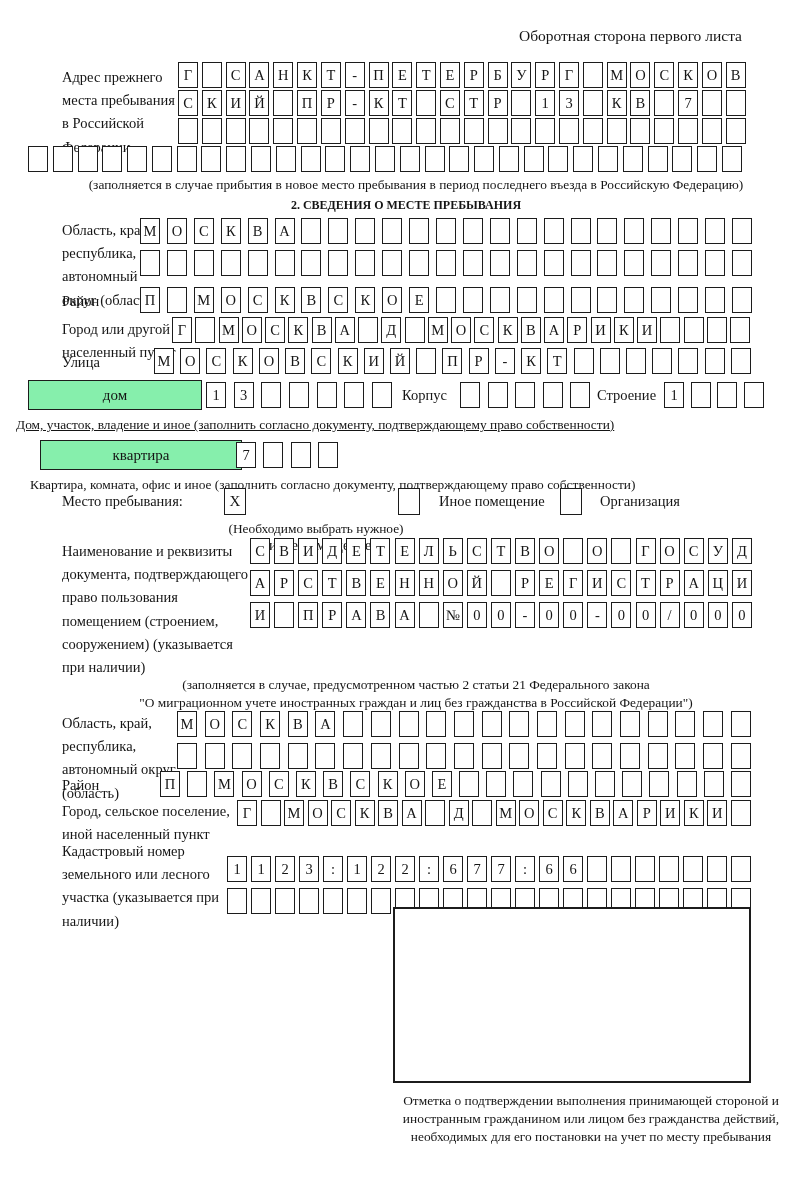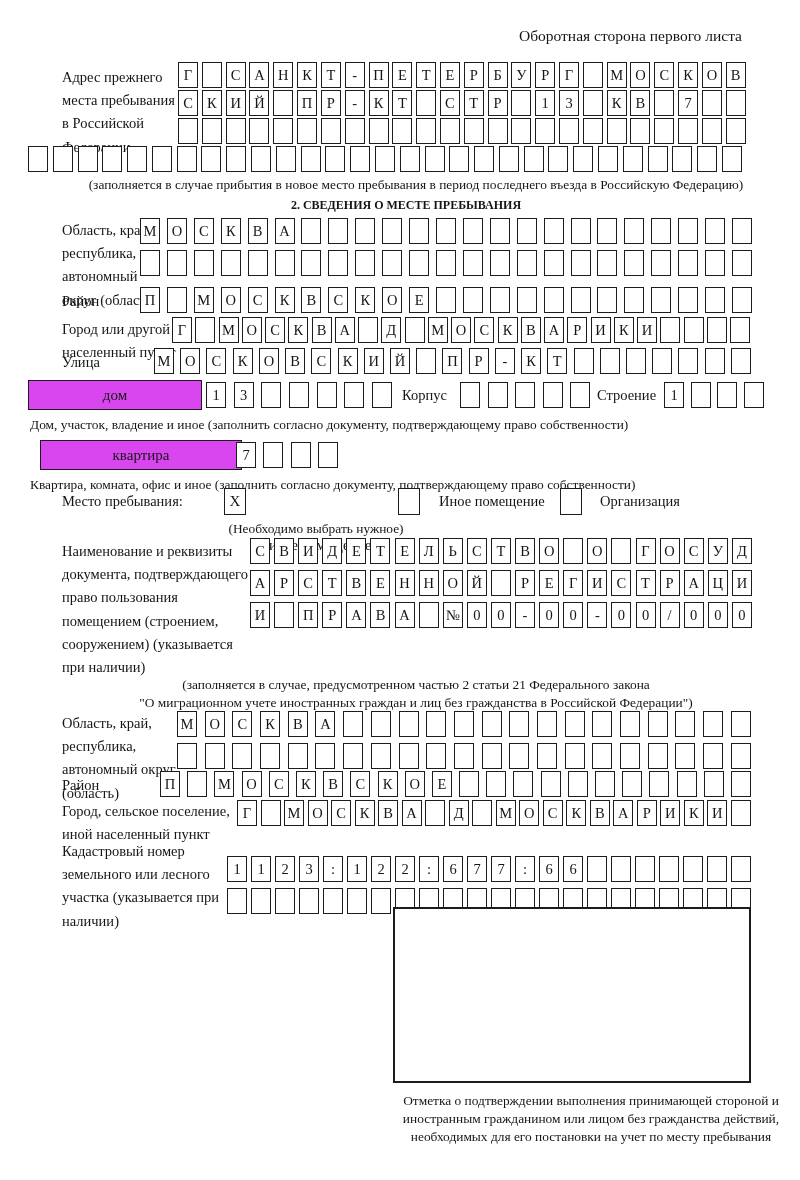--- a/index.html
+++ b/index.html
@@ -13,21 +13,21 @@
   .note{font-size:13.4px;line-height:1.35;}
   .ctr{text-align:center;padding-left:16px;}
   .bold{font-weight:bold;}
   .cells{position:absolute;display:flex;justify-content:space-between;}
   .cell{
     flex:0 0 auto;width:20px;height:26px;box-sizing:border-box;
     border:1.5px solid #1c1c1c;display:flex;align-items:center;justify-content:center;
     font-size:14.5px;background:#fff;
   }
   .bigbox{
-    position:absolute;box-sizing:border-box;border:1.6px solid #1c1c1c;background:#d946ef;
+    position:absolute;box-sizing:border-box;border:1.6px solid #1c1c1c;background:#86efac;
     display:flex;align-items:center;justify-content:center;font-size:15px;
   }
   .chk{
     position:absolute;width:22px;height:27px;box-sizing:border-box;border:1.6px solid #1c1c1c;
     display:flex;align-items:center;justify-content:center;font-size:15px;background:#fff;
   }
   .stamp{position:absolute;box-sizing:border-box;border:2px solid #1c1c1c;background:#fff;}
 </style>
 </head>
 <body>
@@ -303,21 +303,21 @@
       <span class="cell"></span>
       <span class="cell"></span>
     </div>
   <div class="abs lbl" style="left:597px;top:384px;">Строение</div>
   <div class="cells" style="left:664px;top:382px;width:100px;">
       <span class="cell">1</span>
       <span class="cell"></span>
       <span class="cell"></span>
       <span class="cell"></span>
     </div>
-  <div class="abs note" style="left:30px;top:416px;">Дом, участок, владение и иное (заполнить согласно документу, подтверждающему право собственности)</div>
+  <div class="abs note" style="left:16px;top:416px;text-decoration:underline;">Дом, участок, владение и иное (заполнить согласно документу, подтверждающему право собственности)</div>
 
   <div class="bigbox" style="left:28px;top:440px;width:202px;height:30px;margin-left:12px;">квартира</div>
   <div class="cells" style="left:236px;top:442px;width:102px;">
       <span class="cell">7</span>
       <span class="cell"></span>
       <span class="cell"></span>
       <span class="cell"></span>
     </div>
   <div class="abs note" style="left:30px;top:476px;">Квартира, комната, офис и иное (заполнить согласно документу, подтверждающему право собственности)</div>
 

